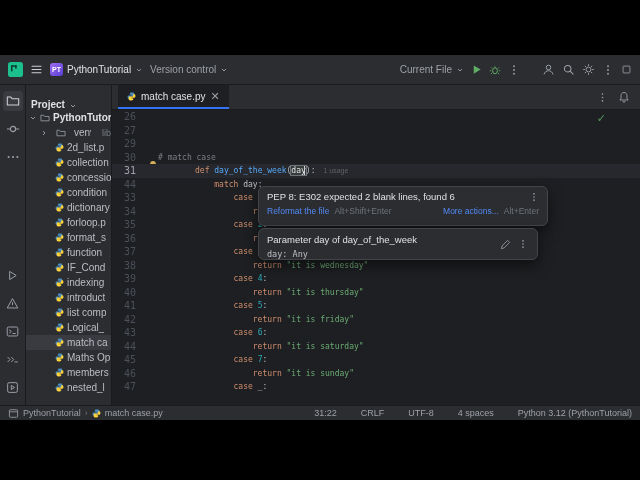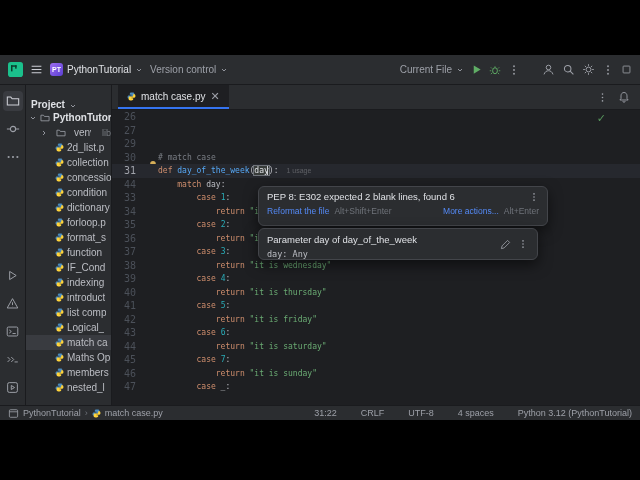--- a/index.html
+++ b/index.html
@@ -50,21 +50,21 @@
   .tab-close { color:#9DA0A8; font-size:11px; line-height:0; }
   .tabbar-right { margin-left:auto; display:flex; align-items:center; gap:10px; padding-right:10px; }
 
   .code { position:absolute; top:25px; left:0; right:0; bottom:0;
           font-family:"DejaVu Sans Mono",monospace; font-size:8px; }
   .cl { height:13.5px; display:flex; align-items:center; white-space:pre; }
   .cl.current { background:#26282E; }
   .ln { width:34px; flex:none; text-align:right; padding-right:10px; color:#4B5059; font-size:10px; }
   .cl.current .ln { color:#A1A3AB; }
   .ct { padding-left:12px; }
-  .tk-k { color:#CF8E6D; } .tk-f { color:#56A8F5; } .tk-n { color:#2AACB8; }
+  .tk-k { color:#CF8E6D;margin-left:37px; } .tk-f { color:#56A8F5; } .tk-n { color:#2AACB8; }
   .tk-s { color:#6AAB73; } .tk-c { color:#7A7E85; } .tk-p { color:#BCBEC4; }
   .tk-hl { background:#373B39; box-shadow:0 0 0 1px #6F737A; position:relative; }
   .tk-hl::after { content:""; position:absolute; right:1px; top:0; bottom:0; width:1px; background:#CED0D6; }
   .inlay { color:#5F6166; font-size:7px; margin-left:8px; font-family:"Liberation Sans",sans-serif; }
   .check { position:absolute; top:27px; right:34px; color:#57965C; font-size:11px; }
   .bulb { position:absolute; left:36px; top:75px; }
 
   
   .popup { position:absolute; background:#2B2D30; border:1px solid #43454A; border-radius:6px;
            box-shadow:0 5px 14px rgba(0,0,0,.55); z-index:40; color:#DFE1E5; }

